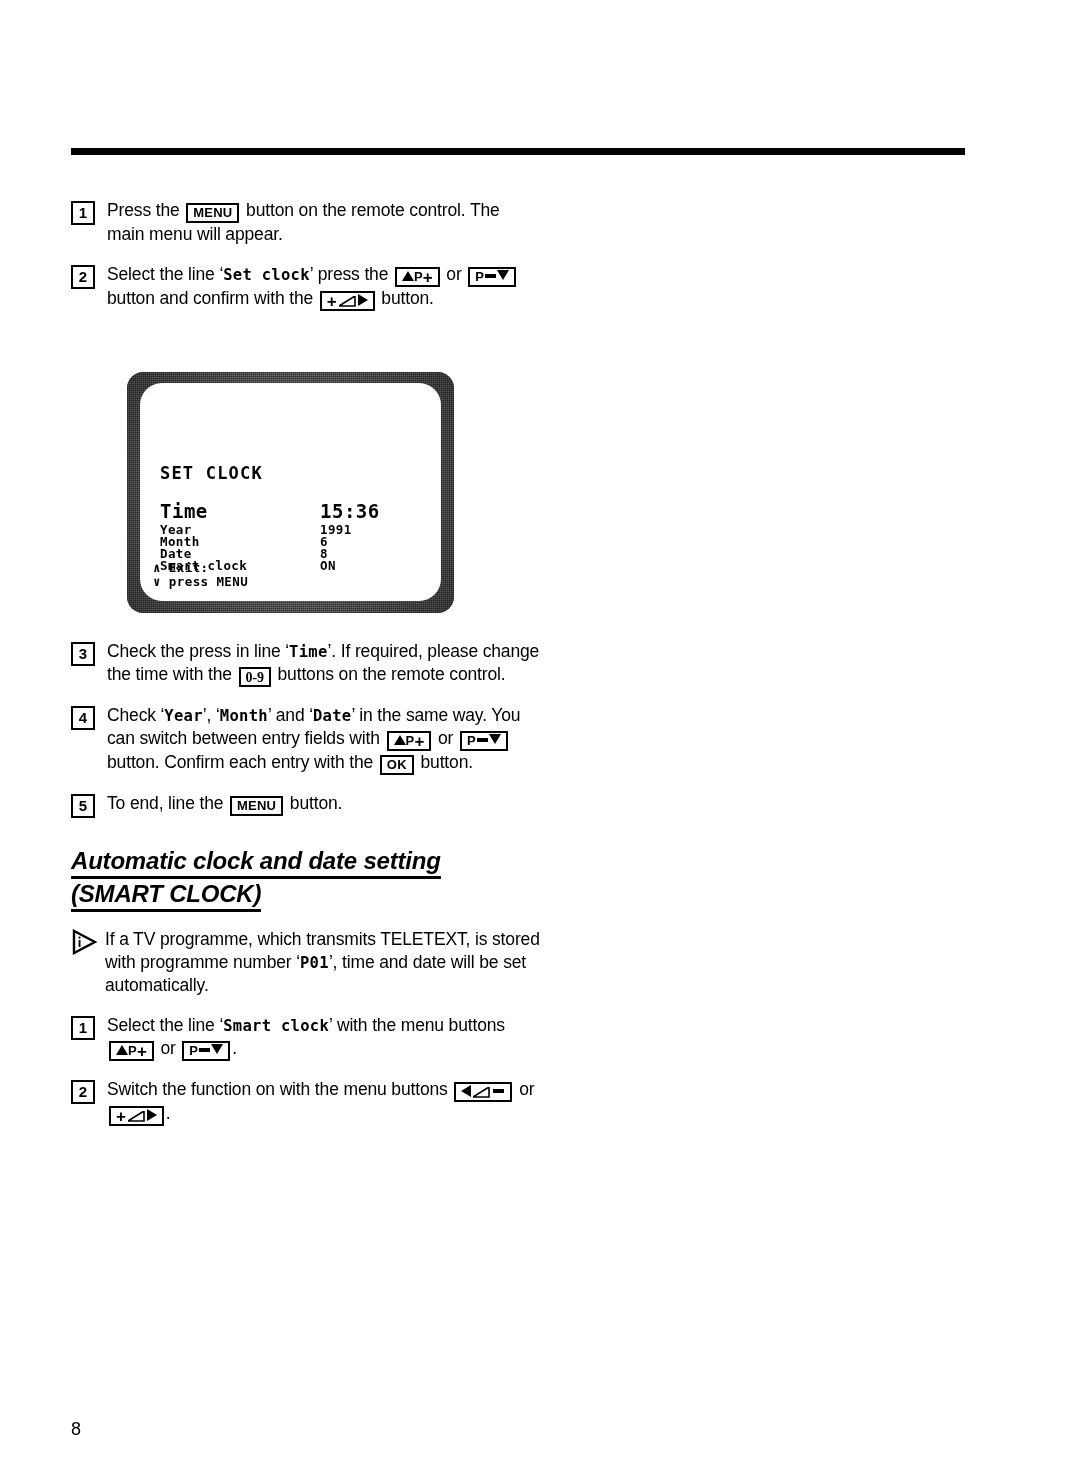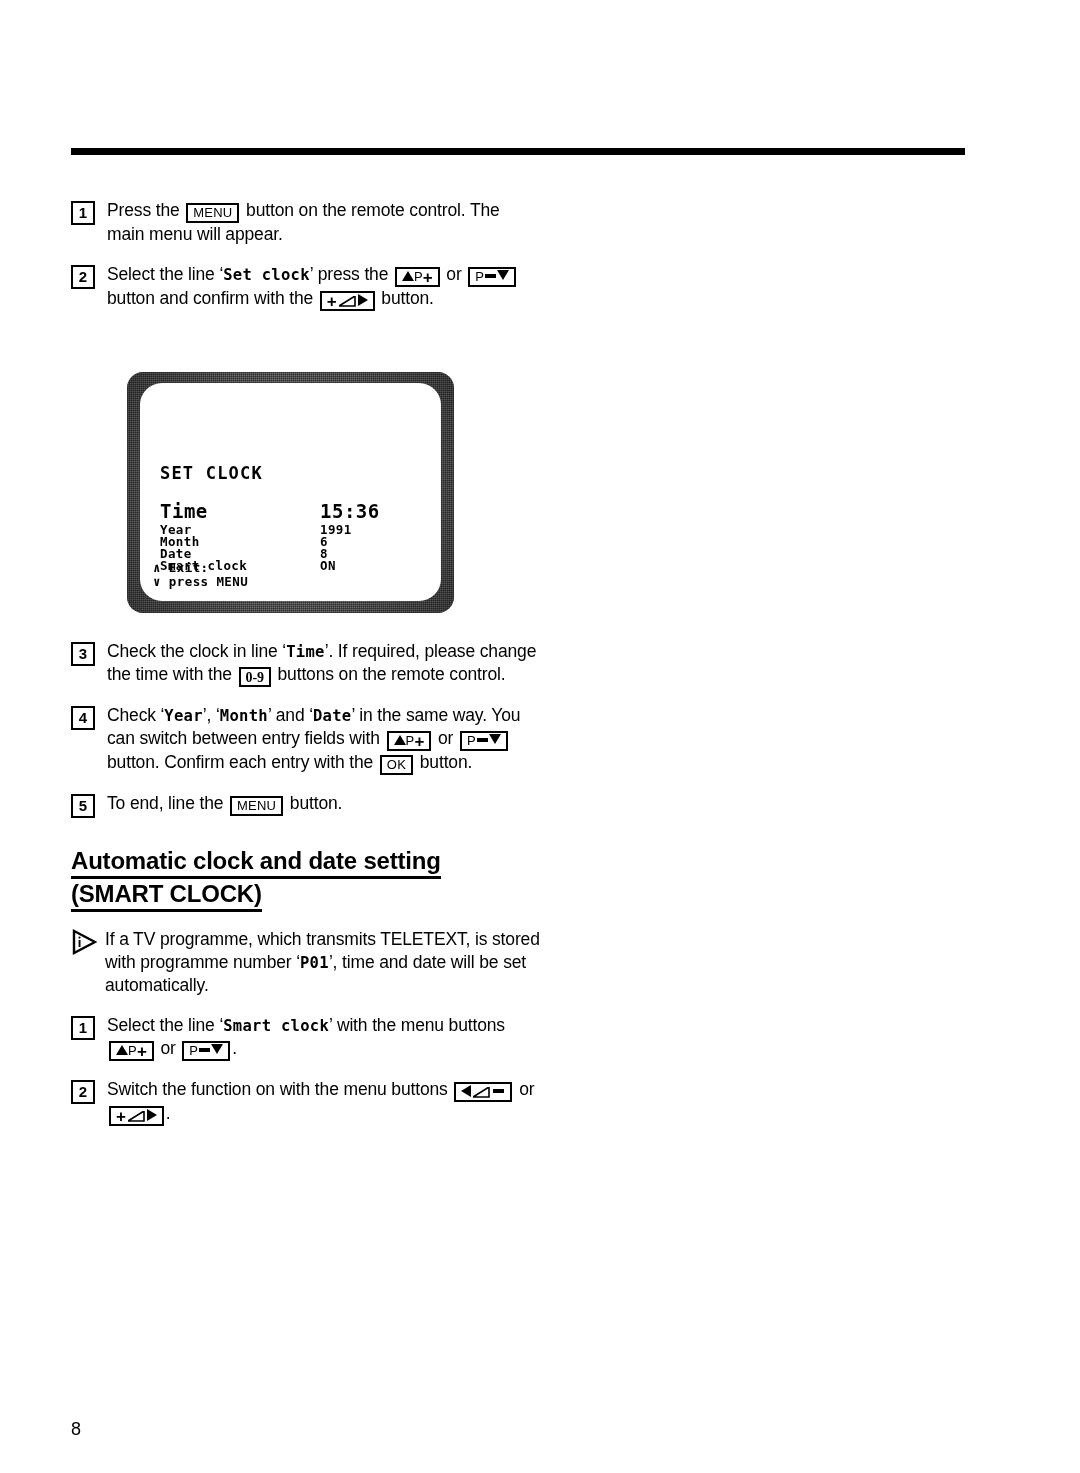--- a/index.html
+++ b/index.html
@@ -57,20 +57,21 @@
   }
 
   h2.section-title2 {
     font-size: 24px;
     font-weight: bold;
     letter-spacing: -0.2px;
     line-height: 1.12;
     margin: 0;
     padding: 0;
     display: inline;
+    font-style: italic;
   }
   .h2-wrap {
     margin-top: 30px;
   }
   .h2-line {
     display: block;
     border-bottom: 3px solid #000;
     width: max-content;
     padding-bottom: 1px;
     margin-bottom: 2px;
@@ -131,21 +132,21 @@
     vertical-align: -2px;
     white-space: nowrap;
     margin: 0 2px;
     background: #fff;
     height: 16px;
     box-sizing: content-box;
   }
   .key .kt {
     font-family: "Liberation Sans", sans-serif;
     font-size: 13px;
-    font-weight: normal;
+    font-weight: bold;
     letter-spacing: 0.2px;
     vertical-align: 1px;
   }
   .key .kt-b {
     font-family: Liberation Serif, serif;
     font-size: 14px;
     font-weight: bold;
     vertical-align: 0px;
   }
   .key .plus {
@@ -363,21 +364,21 @@
         <div>∨ press MENU</div>
       </div>
     </div>
   </div>
 </div>
 
 <div class="content" style="top:640px;">
 
   <div class="step" style="margin-top:0;">
     <div class="step-num">3</div>
-    <div class="step-body"><span>Check the clock in line ‘</span><span class="mono">Time</span><span>’. If required, please change the time with the</span>
+    <div class="step-body"><span>Check the press in line ‘</span><span class="mono">Time</span><span>’. If required, please change the time with the</span>
       <span class="key"><span class="kt-b">0-9</span></span>
       <span>buttons on the remote control.</span>
     </div>
   </div>
 
   <div class="step">
     <div class="step-num">4</div>
     <div class="step-body"><span>Check ‘</span><span class="mono">Year</span><span>’, ‘</span><span class="mono">Month</span><span>’ and ‘</span><span class="mono">Date</span><span>’ in the same way. You can switch between entry fields with</span>
       <span class="key"><span class="tri-up"></span><span class="kt">P</span><span class="plus">+</span></span>
       <span>or</span>

